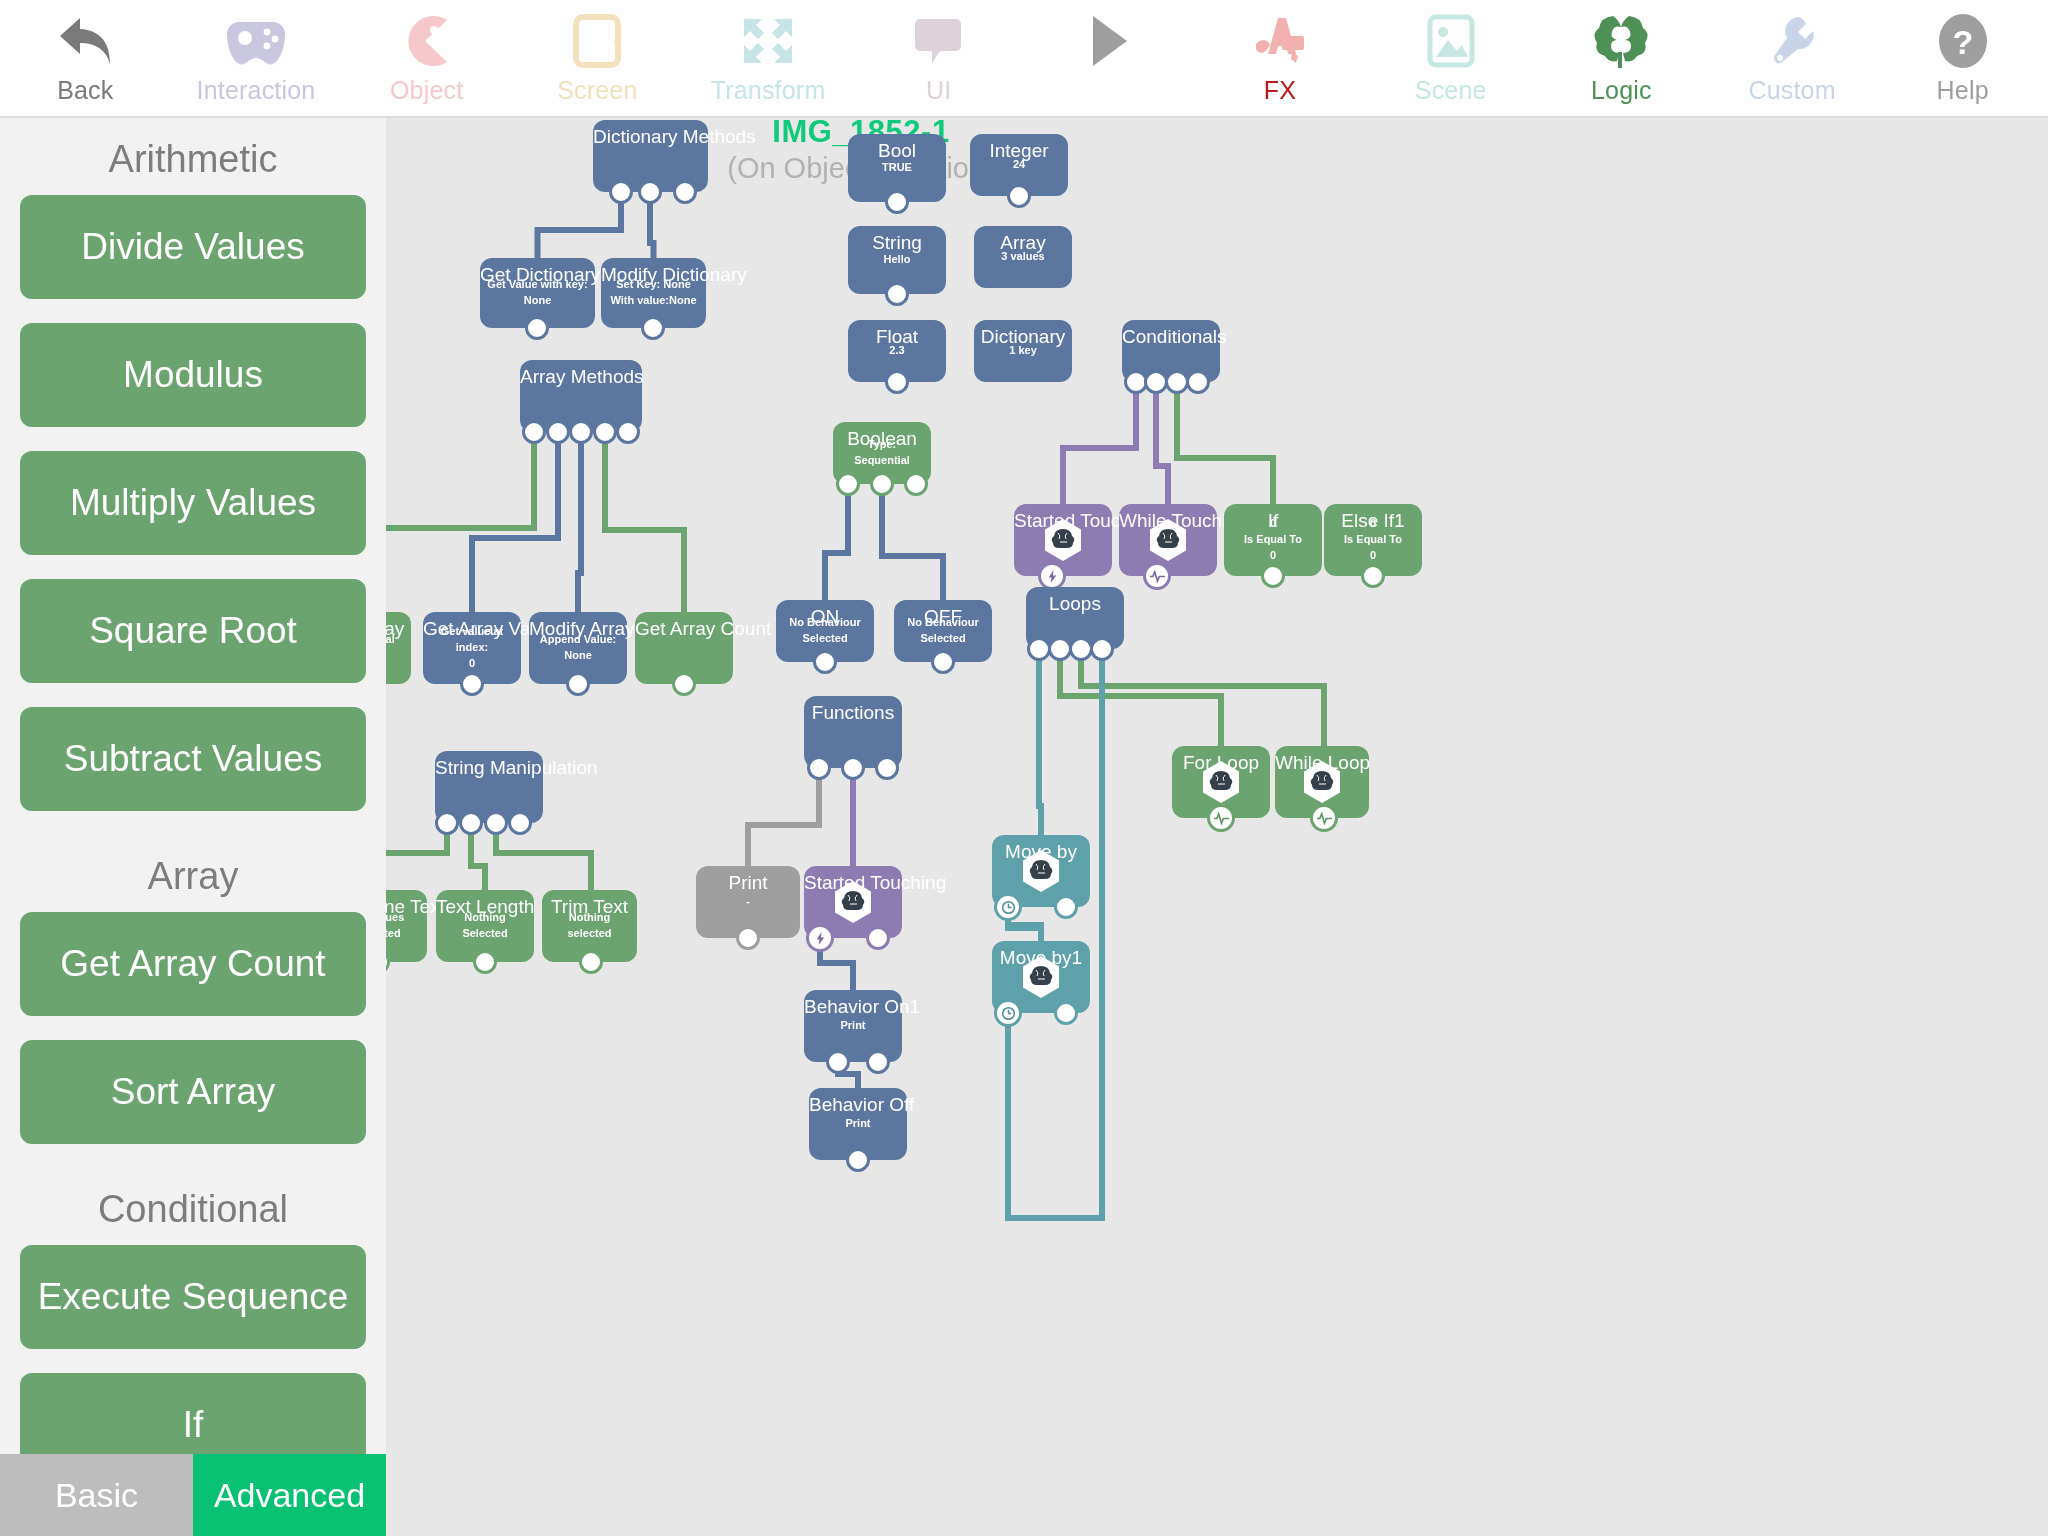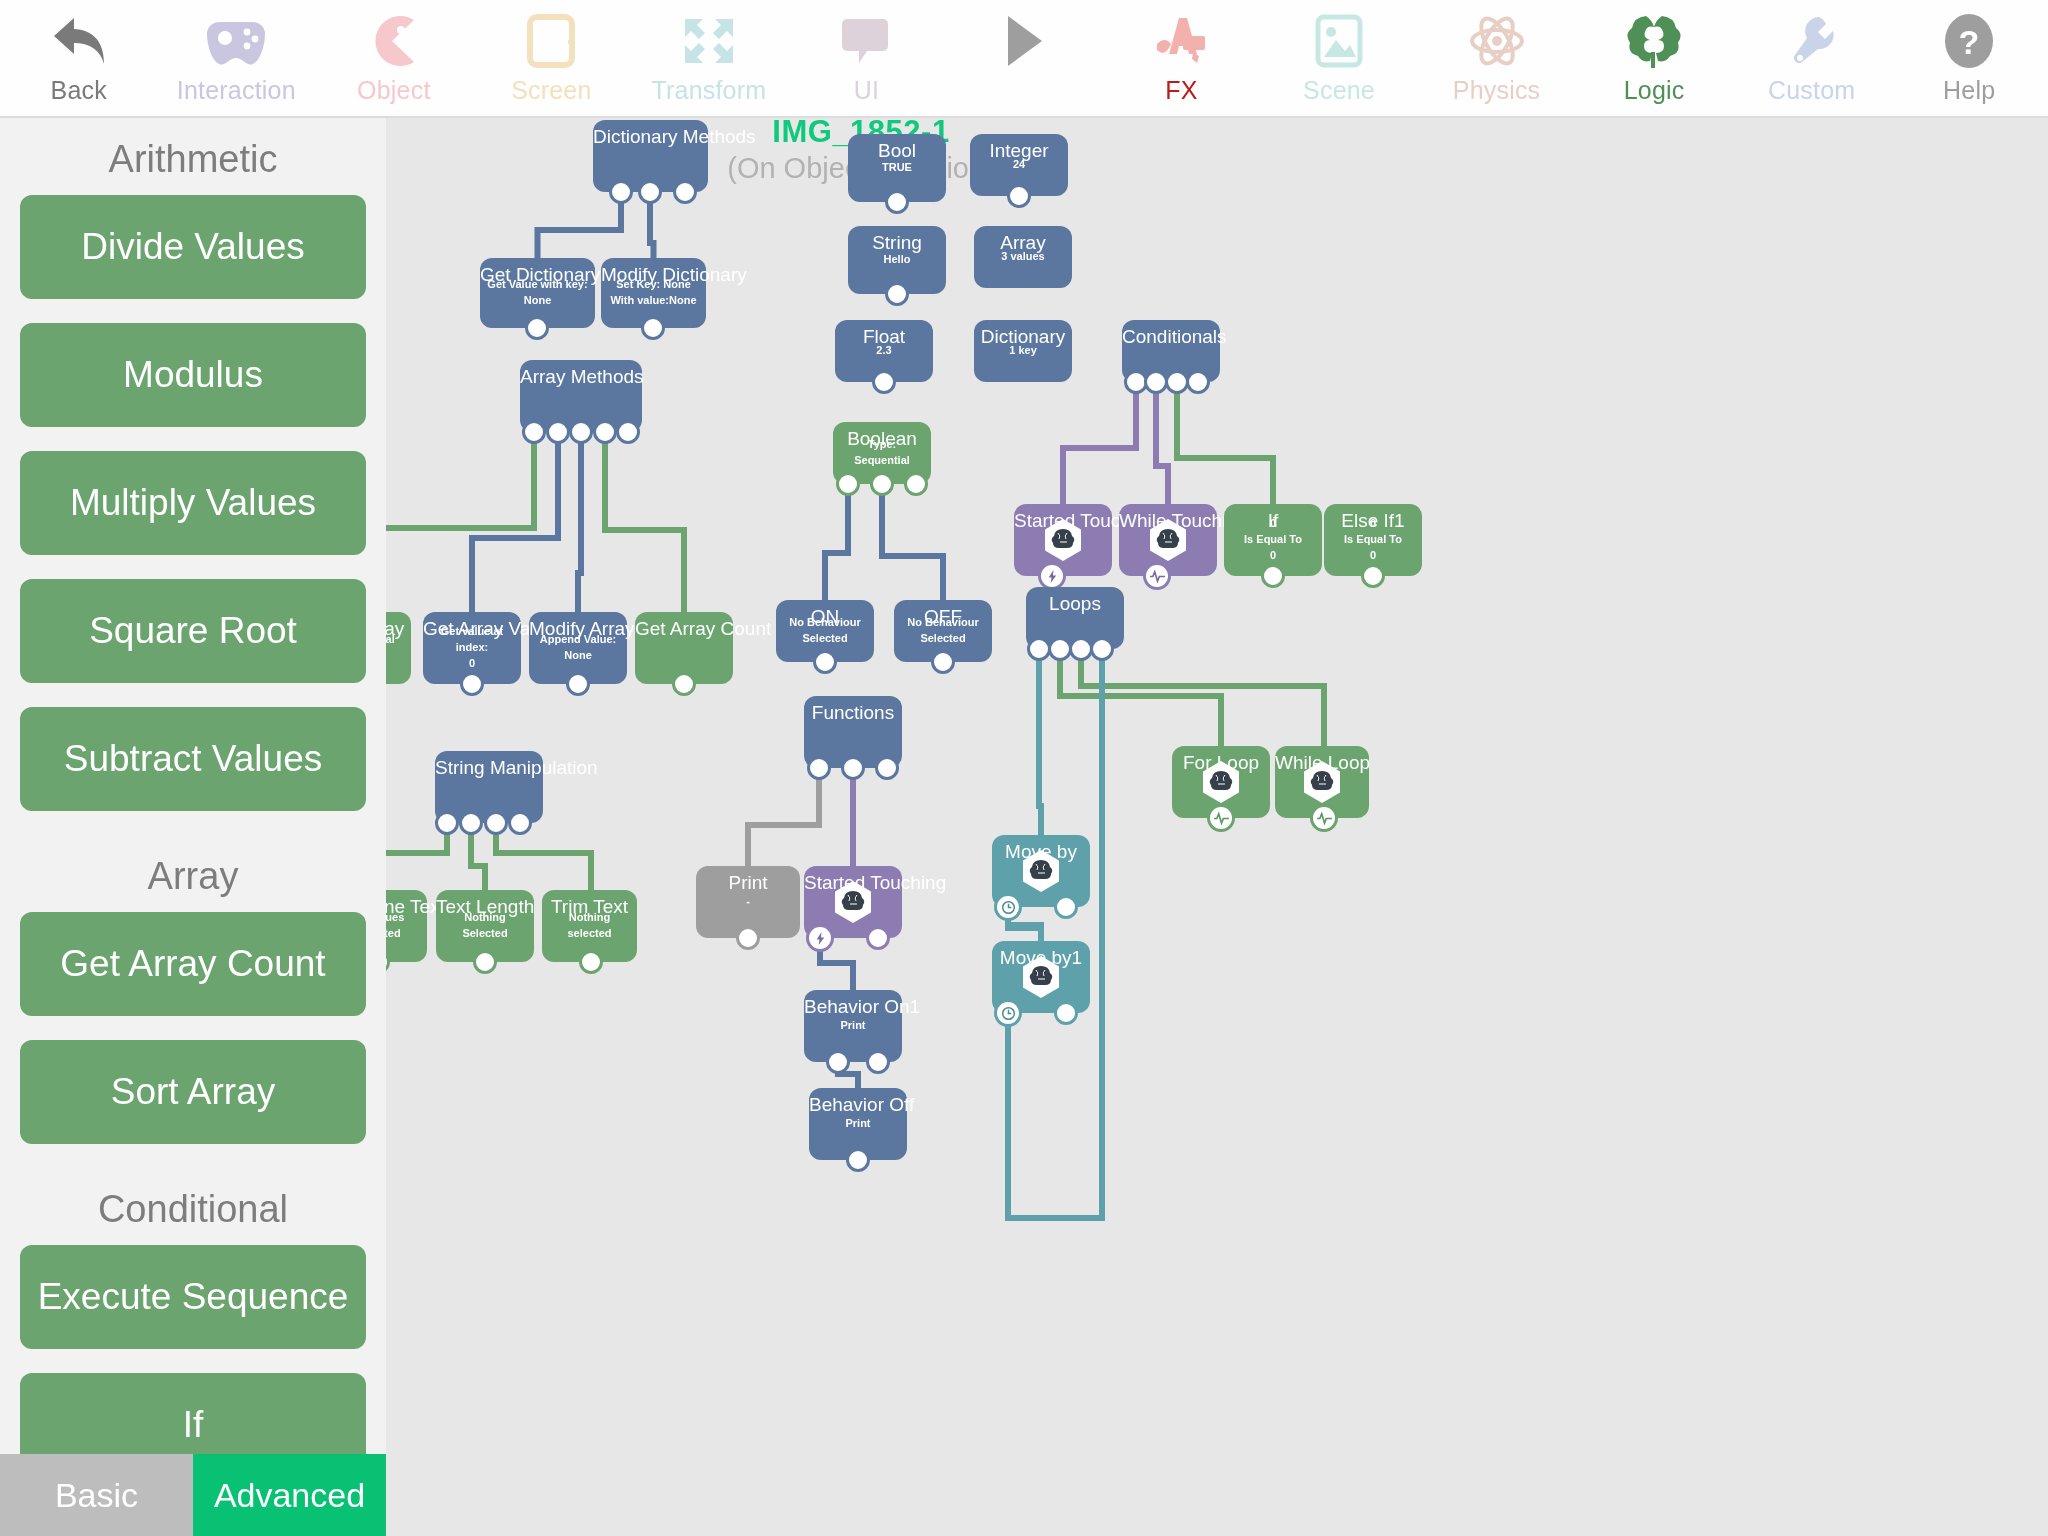--- a/index.html
+++ b/index.html
@@ -202,33 +202,20 @@
       </div>
       <div class="tb-item">
         <div class="tb-icon">
           <svg width="50" height="56" viewBox="0 0 50 56">
             <rect x="4" y="4" width="42" height="48" rx="6" fill="none" stroke="#c6e7e2" stroke-width="5"></rect>
             <circle cx="17" cy="19" r="5" fill="#c6e7e2"></circle>
             <path d="M10 44 L22 27 L31 38 L36 32 L42 44 Z" fill="#c6e7e2"></path>
           </svg>
         </div>
         <div class="tb-label" style="color:#c6e7e2">Scene</div>
-      </div>
-      <div class="tb-item">
-        <div class="tb-icon">
-          <svg width="58" height="56" viewBox="0 0 58 56">
-            <g fill="none" stroke="#e8cfc6" stroke-width="4">
-              <ellipse cx="29" cy="28" rx="25" ry="11"></ellipse>
-              <ellipse cx="29" cy="28" rx="25" ry="11" transform="rotate(60 29 28)"></ellipse>
-              <ellipse cx="29" cy="28" rx="25" ry="11" transform="rotate(-60 29 28)"></ellipse>
-            </g>
-            <circle cx="29" cy="28" r="5" fill="#e8cfc6"></circle>
-          </svg>
-        </div>
-        <div class="tb-label" style="color:#e8cfc6">Physics</div>
       </div>
       <div class="tb-item">
         <div class="tb-icon">
           <svg width="56" height="58" viewBox="0 0 56 58">
             <path d="M20 4 q-12 1 -14 12 q-8 6 -2 15 q-3 10 8 13 q4 7 12 5 l2 -8 q-8 0 -8 -7 q0 -6 6 -6 q-7 -2 -5 -8 q2 -7 9 -5 q-2 -7 -8 -11 Z" fill="#4e9055"></path>
             <path d="M36 4 q12 1 14 12 q8 6 2 15 q3 10 -8 13 q-4 7 -12 5 l-2 -8 q8 0 8 -7 q0 -6 -6 -6 q7 -2 5 -8 q-2 -7 -9 -5 q2 -7 8 -11 Z" fill="#4e9055"></path>
             <path d="M27 40 L27 56" stroke="#4e9055" stroke-width="4"></path>
           </svg>
         </div>
         <div class="tb-label" style="color:#4e9055">Logic</div>
@@ -338,21 +325,21 @@
         </div>
         <div class="node n-blue" style="left: 462px; top: 108px; width: 98px; height: 68px;">
           <div class="n-title">String</div>
           <div class="n-sub">Hello</div>
           <div class="port b" style="left:37px;top:56px"></div>
         </div>
         <div class="node n-blue" style="left: 588px; top: 108px; width: 98px; height: 62px;">
           <div class="n-title">Array</div>
           <div class="n-sub">3 values</div>
         </div>
-        <div class="node n-blue" style="left: 449px; top: 202px; width: 98px; height: 62px;">
+        <div class="node n-blue" style="left: 462px; top: 202px; width: 98px; height: 62px;">
           <div class="n-title">Float</div>
           <div class="n-sub">2.3</div>
           <div class="port b" style="left:37px;top:50px"></div>
         </div>
         <div class="node n-blue" style="left: 588px; top: 202px; width: 98px; height: 62px;">
           <div class="n-title">Dictionary</div>
           <div class="n-sub">1 key</div>
         </div>
         <div class="node n-blue" style="left: 736px; top: 202px; width: 98px; height: 62px;">
           <div class="n-title">Conditionals</div>

